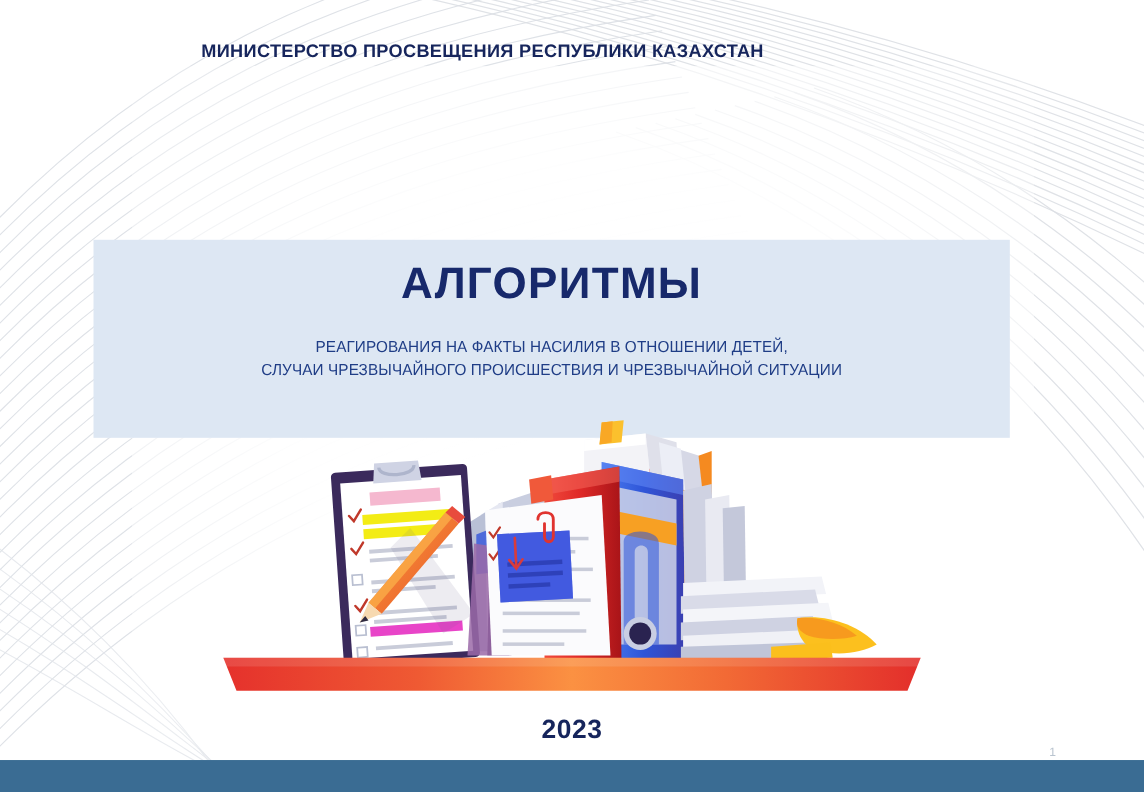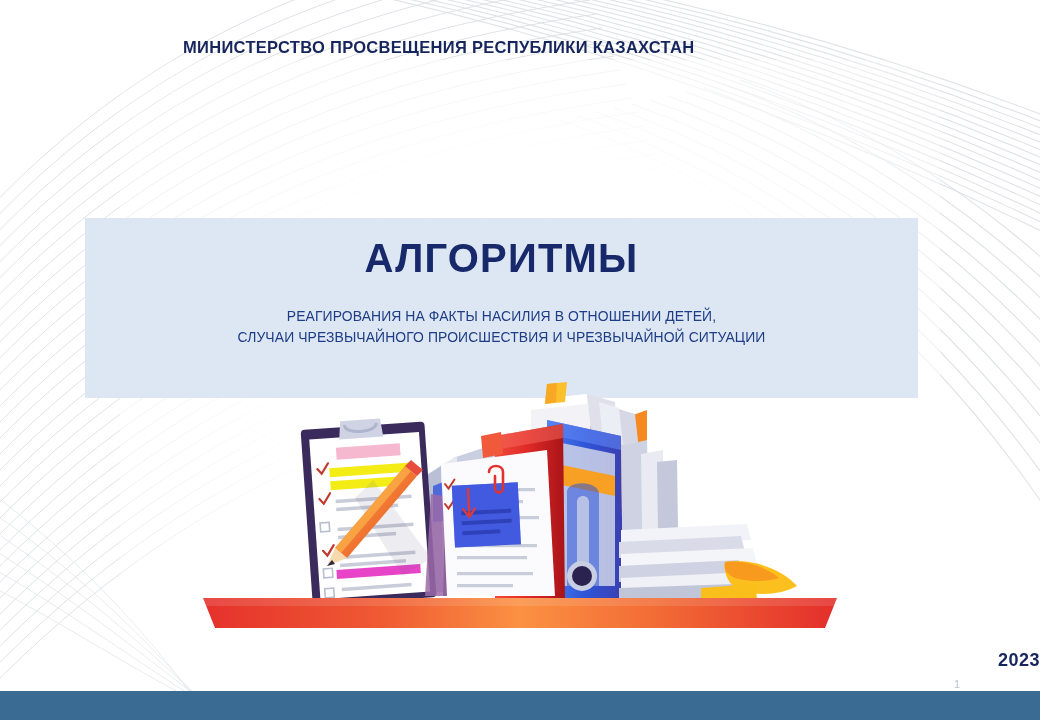--- a/index.html
+++ b/index.html
@@ -76,22 +76,22 @@
     position:absolute;
     left:195px;top:380px;
     width:650px;height:265px;
   }
   .illustration svg{display:block;width:650px;height:265px;}
 
   
   .year{
     position:absolute;
     left:0;right:0;top:650px;
-    text-align:right;
-    font-size:18px;
+    text-align:center;
+    font-size:24px;
     font-weight:bold;
     color:#16255c;
     letter-spacing:0.5px;
   }
 
   
   .page-number{
     position:absolute;
     left:945px;top:678px;
     width:24px;

